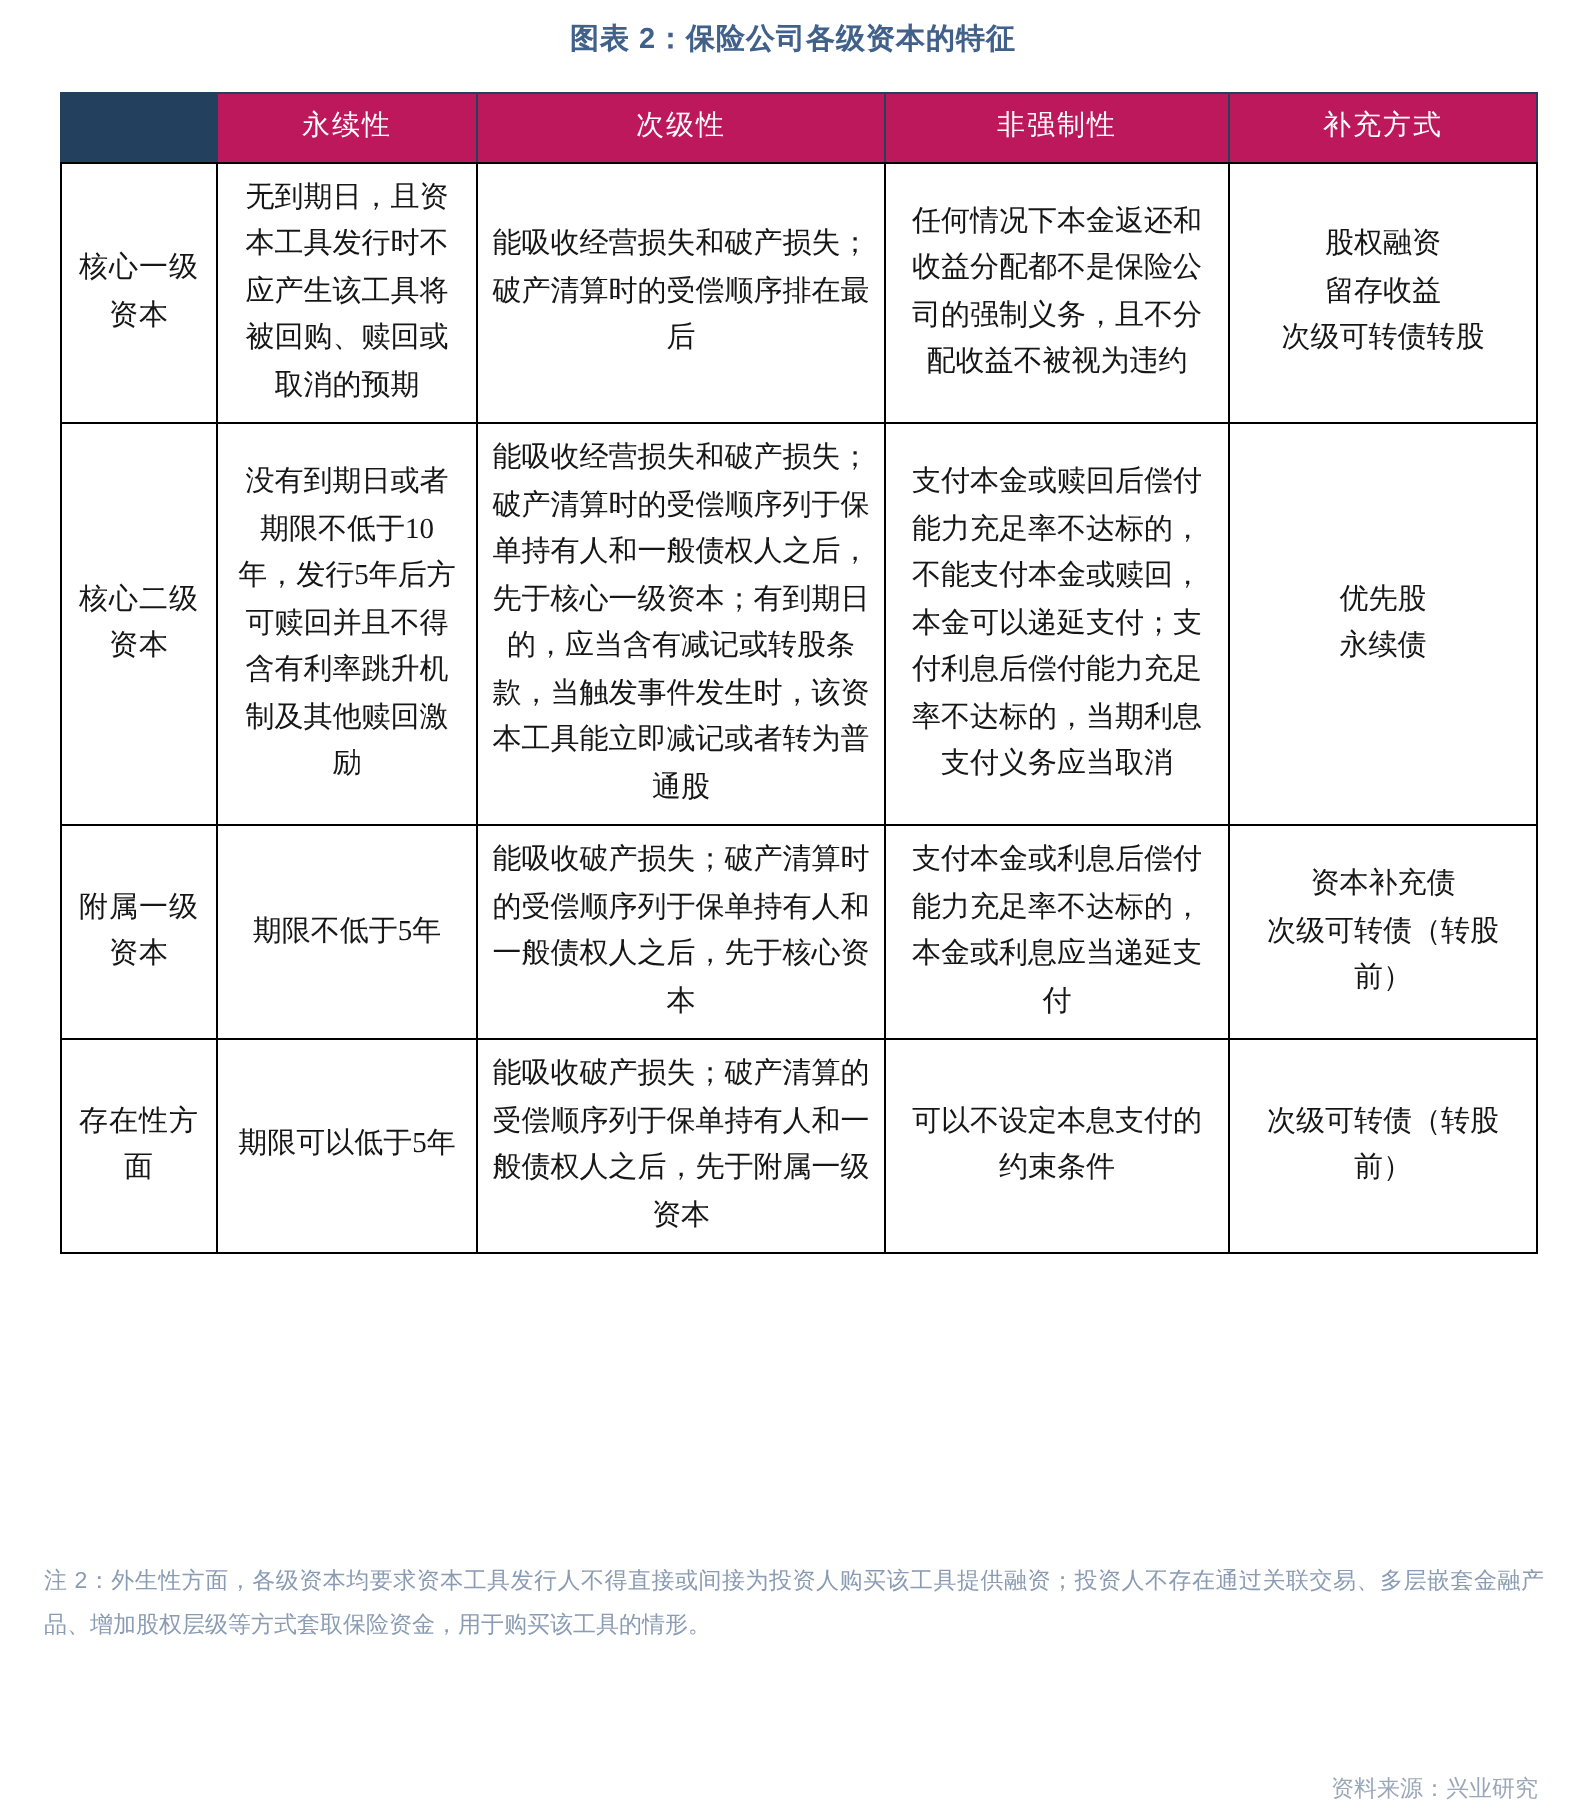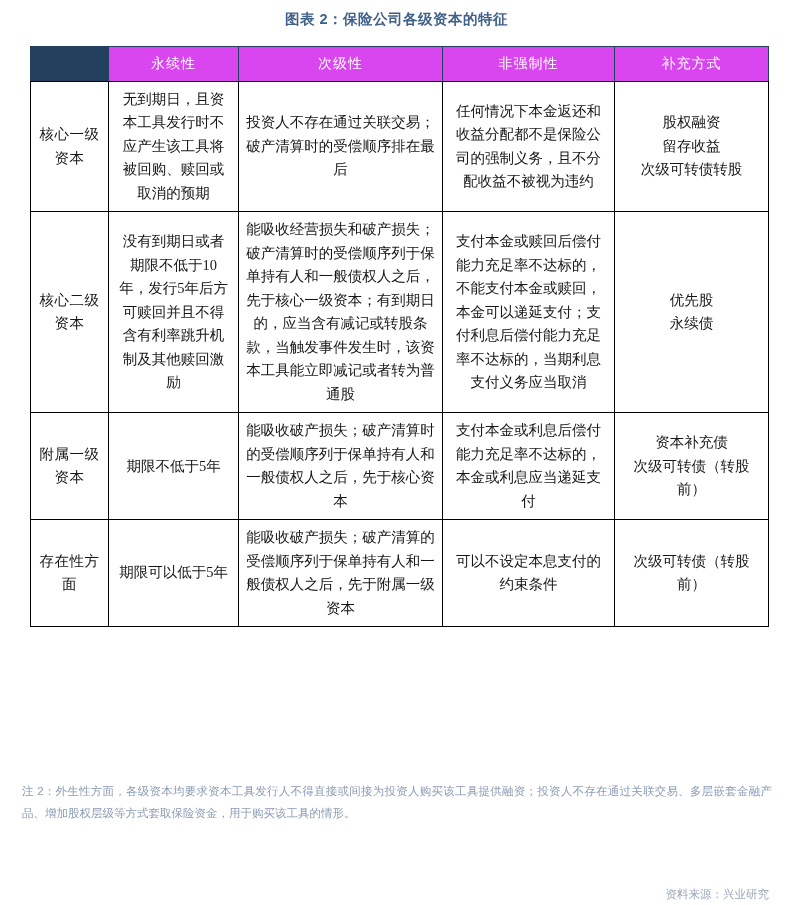--- a/index.html
+++ b/index.html
@@ -49,21 +49,21 @@
   }
   table.capital-table th,
   table.capital-table td {
     border: 1px solid #000000;
     vertical-align: middle;
     text-align: center;
     padding: 6px 7px;
     line-height: 1.62;
   }
   table.capital-table thead th {
-    background: #d946ef;
+    background: #be185d;
     color: #ffffff;
     border: 1px solid #23405f;
     border-bottom: 1px solid #000000;
     font-family: "Liberation Serif", "DejaVu Serif", serif;
     font-size: 14px;
     font-weight: normal;
     height: 34px;
     padding: 0 4px;
     letter-spacing: 1px;
   }
@@ -136,21 +136,21 @@
           <th>永续性</th>
           <th>次级性</th>
           <th>非强制性</th>
           <th>补充方式</th>
         </tr>
       </thead>
       <tbody>
         <tr>
           <td class="rowlabel">核心一级资本</td>
           <td>无到期日，且资本工具发行时不应产生该工具将被回购、赎回或取消的预期</td>
-          <td>投资人不存在通过关联交易；破产清算时的受偿顺序排在最后</td>
+          <td>能吸收经营损失和破产损失；破产清算时的受偿顺序排在最后</td>
           <td>任何情况下本金返还和收益分配都不是保险公司的强制义务，且不分配收益不被视为违约</td>
           <td class="cell-lines">
             <div>股权融资</div>
             <div>留存收益</div>
             <div>次级可转债转股</div>
           </td>
         </tr>
         <tr>
           <td class="rowlabel">核心二级资本</td>
           <td>没有到期日或者期限不低于10年，发行5年后方可赎回并且不得含有利率跳升机制及其他赎回激励</td>

